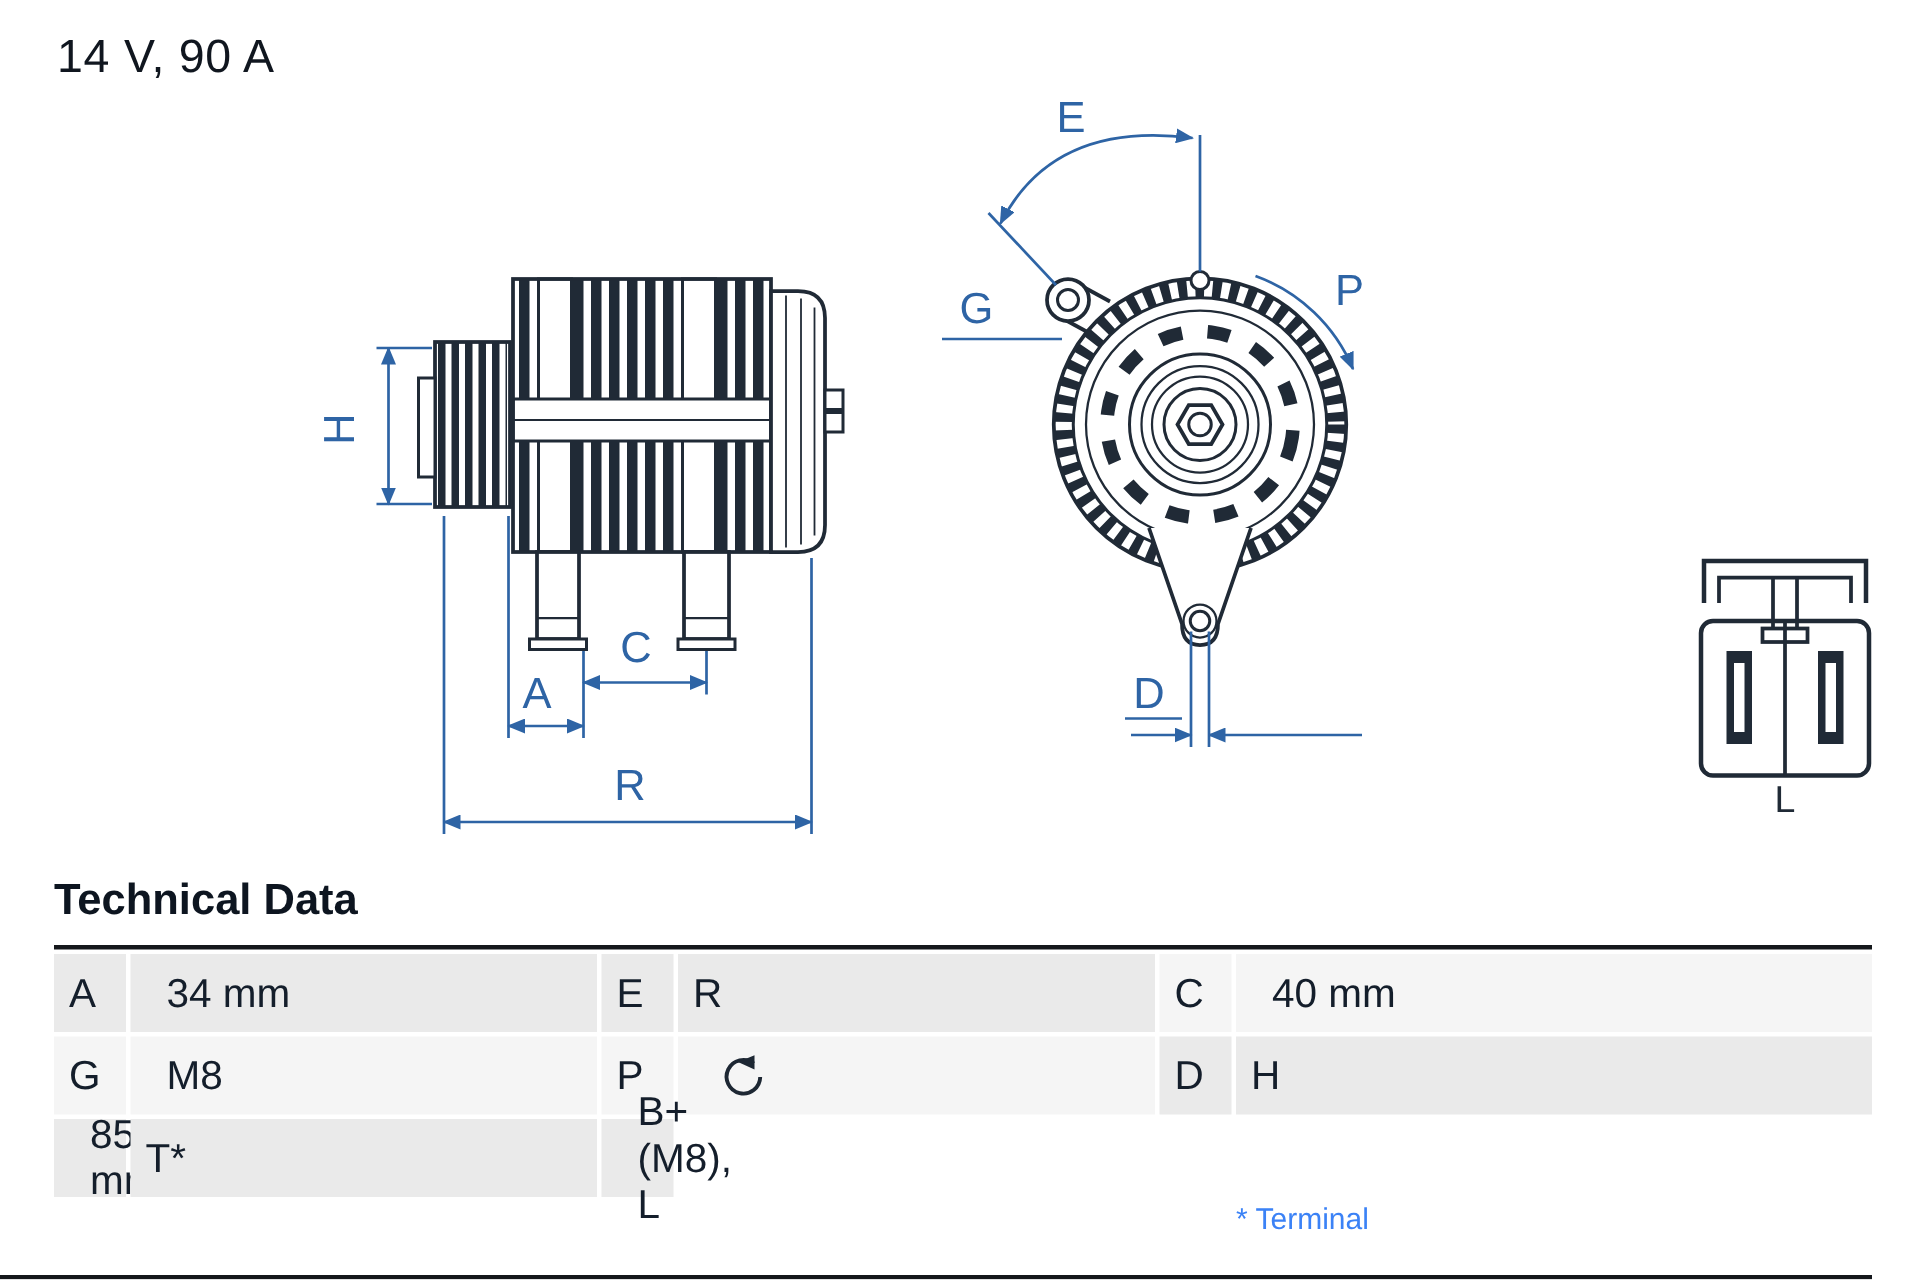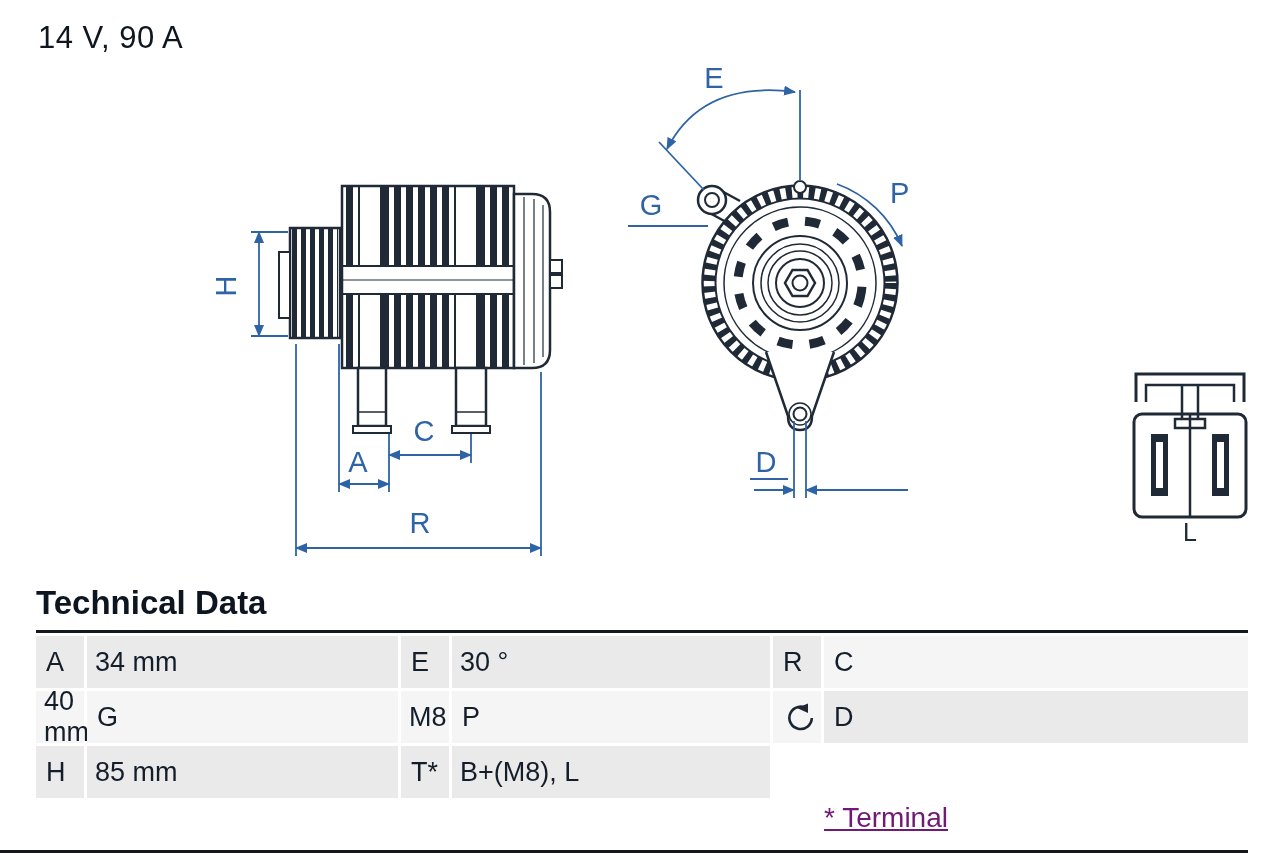--- a/index.html
+++ b/index.html
@@ -3,31 +3,31 @@
 <meta charset="utf-8">
 <style>
   html,body { margin:0; padding:0; background:#fff; }
   .page { position:relative; width:1248px; height:853px; background:#ffffff;
           font-family:"Liberation Sans", sans-serif; overflow:hidden; }
   .rating { position:absolute; left:38px; top:20px; font-size:31px; font-weight:500;
             color:#10161f; letter-spacing:.5px; }
   svg.drawing { position:absolute; left:0; top:0; }
   .dim-label { font-family:"Liberation Sans", sans-serif; font-size:29px; fill:#2e64a5; }
   .conn-label { font-family:"Liberation Sans", sans-serif; font-size:25px; fill:#202a36; }
-  .tech-heading { position:absolute; left:36px; top:584px; font-size:33px; font-weight:700;
+  .tech-heading { position:absolute; left:36px; top:584px; font-size:29px; font-weight:700;
                   color:#0d1520; }
   .spec-table { position:absolute; left:36px; top:630px; width:1214px;
                 border-top:3px solid #15181c; padding-top:3px;
                 display:grid; grid-template-columns:48px 311px 48px 318px 48px 1fr;
                 gap:3px; background:#fff; font-size:27px; color:#141e2b; }
   .cell { height:52px; display:flex; align-items:center; }
   .cell.k { padding-left:10px; }
-  .cell.v { padding-left:8px; }
+  .cell.v { padding-left:24px; }
   .r0 { background:#eaeaea; } .r1 { background:#f5f5f5; } .r2 { background:#eaeaea; }
-  .footnote { position:absolute; left:824px; top:802px; font-size:28px; color:#701a75;text-decoration:underline; }
+  .footnote { position:absolute; left:824px; top:802px; font-size:20px; color:#3b82f6; }
   .bottom-rule { position:absolute; left:0; bottom:0; width:100%; height:3px; background:#14171b; }
 </style>
 </head>
 <body>
 
 <div class="page">
 
   <div class="rating">14 V, 90 A</div>
 
   <svg class="drawing" width="1280" height="575" viewBox="0 0 1280 575">
@@ -153,21 +153,20 @@
     </g>
   </svg>
 
   <div class="tech-heading">Technical Data</div>
 
   <div class="spec-table">
 
     <div class="cell k r0">A</div>
     <div class="cell v r0">34 mm</div>
     <div class="cell k r0">E</div>
-    <div class="cell v r0">30 °</div>
     <div class="cell k r0">R</div>
 
     <div class="cell k r1">C</div>
     <div class="cell v r1">40 mm</div>
     <div class="cell k r1">G</div>
     <div class="cell v r1">M8</div>
     <div class="cell k r1">P</div>
     <div class="cell v r1">
       <svg width="34" height="32" viewBox="0 0 34 32">
         <path d="M26.5,8 A11.2,11.2 0 1 0 30.8,17" fill="none" stroke="#1d2733" stroke-width="2.6"></path>

